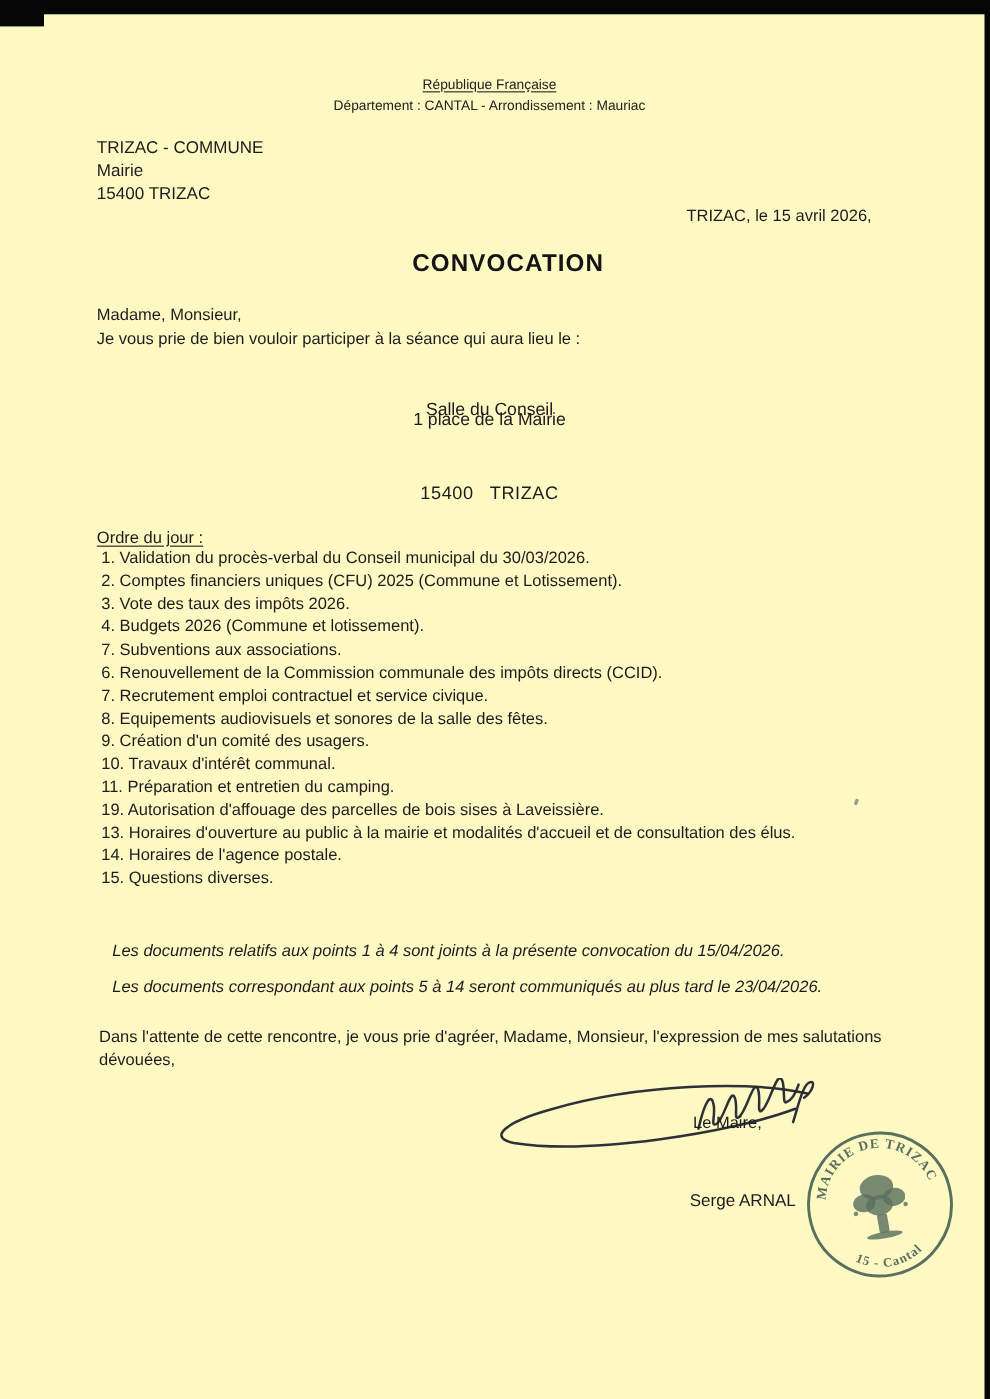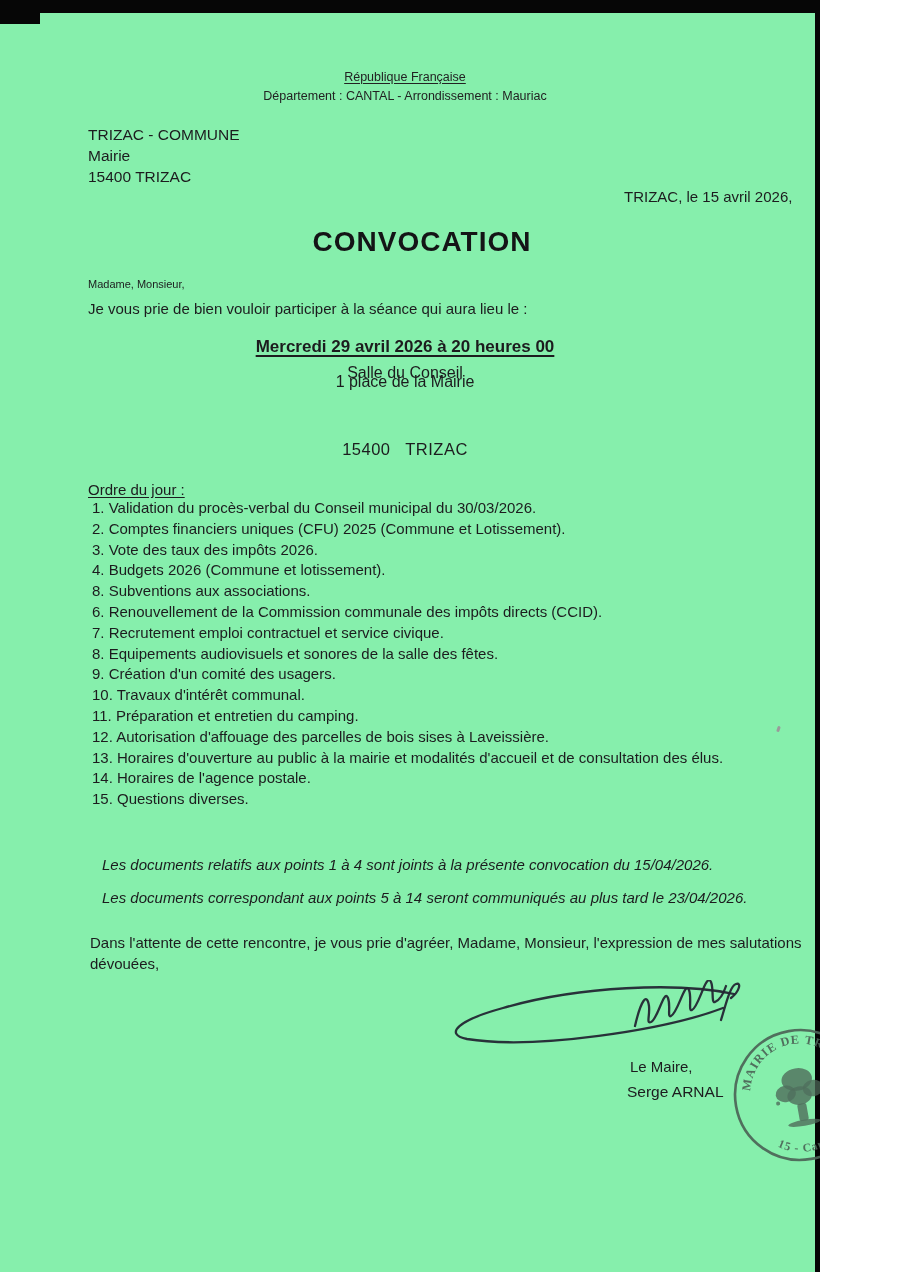--- a/index.html
+++ b/index.html
@@ -1,42 +1,42 @@
 <!DOCTYPE html>
 <html lang="fr"><head>
 <meta charset="utf-8">
 <style>
   html,body{margin:0;padding:0;}
   body{background:#ffffff;}
   .page{
     position:relative;
-    width:820px;height:1272px;
-    background:#86efac;
+    width:900px;height:1272px;
+    background:#fef9c3;
     font-family:"Liberation Sans", sans-serif;
     color:#1c1c1e;
     overflow:hidden;
   }
   
   .scan-top-bar{position:absolute;top:0;left:0;width:900px;height:13px;background:#060606;}
   .scan-top-corner{position:absolute;top:0;left:0;width:40px;height:24px;background:#060606;}
   .scan-right-bar{position:absolute;top:0;right:0;width:5px;height:1272px;background:#060606;}
   .scan-speck{position:absolute;left:777px;top:726px;width:3px;height:6px;background:#9a9a9a;transform:rotate(20deg);border-radius:2px;}
 
   .centered{position:absolute;left:0;right:10px;text-align:center;}
 
   .republic{top:70px;font-size:12.5px;text-decoration:underline;text-underline-offset:2px;color:#222;}
   .dept-line{top:89px;font-size:12.5px;color:#222;}
 
   .sender{position:absolute;left:88px;top:124px;font-size:15.5px;line-height:21px;}
 
   .dateline{position:absolute;left:624px;top:188px;font-size:15px;}
 
-  .doc-title{top:226px;font-size:28px;font-weight:bold;letter-spacing:1px;color:#141416;padding-left:34px;}
+  .doc-title{top:226px;font-size:22px;font-weight:bold;letter-spacing:1px;color:#141416;padding-left:34px;}
 
-  .salutation{position:absolute;left:88px;top:278px;font-size:11px;}
+  .salutation{position:absolute;left:88px;top:278px;font-size:15px;}
   .intro{position:absolute;left:88px;top:300px;font-size:15px;}
 
   .mt-datetime{top:337px;font-size:17px;font-weight:bold;text-decoration:underline;text-decoration-thickness:2px;text-underline-offset:3px;}
   .mt-venue{top:364px;font-size:16px;}
   .mt-address{top:373px;font-size:16px;}
   .mt-city{top:440px;font-size:16.5px;word-spacing:10px;letter-spacing:0.5px;}
 
   .agenda-heading{position:absolute;left:88px;top:481px;font-size:15px;text-decoration:underline;text-underline-offset:2px;}
   .agenda-list{
     position:absolute;left:92px;top:498px;width:742px;
@@ -46,21 +46,21 @@
   .agenda-list li{padding-left:18px;text-indent:-18px;}
 
   .notes{position:absolute;left:90px;top:842px;width:740px;font-size:15px;font-style:italic;line-height:21px;}
   .notes div{margin:12px;}
 
   .closing{position:absolute;left:90px;top:932px;width:748px;font-size:15px;line-height:21px;}
 
   .signature-svg{position:absolute;left:438px;top:980px;width:312px;height:80px;}
   .sig-ink{stroke:#232633;stroke-width:2.3;fill:none;stroke-linecap:round;stroke-linejoin:round;opacity:.95;}
 
-  .signoff-role{position:absolute;left:630px;top:1058px;font-size:15px;}
+  .signoff-role{position:absolute;left:630px;top:1012px;font-size:15px;}
   .signoff-name{position:absolute;left:627px;top:1083px;font-size:15.5px;}
 
   .stamp{position:absolute;left:731px;top:1026px;width:138px;height:138px;opacity:.92;}
   .stamp svg{width:100%;height:100%;}
   .stamp-text{font-family:"Liberation Serif", serif;font-weight:bold;fill:currentColor;}
 </style>
 </head>
 <body>
 
 <div class="page">
@@ -79,40 +79,39 @@
     <div>15400 TRIZAC</div>
   </div>
 
   <div class="dateline">TRIZAC, le 15 avril 2026,</div>
 
   <div class="centered doc-title">CONVOCATION</div>
 
   <div class="salutation">Madame, Monsieur,</div>
   <div class="intro">Je vous prie de bien vouloir participer à la séance qui aura lieu le :</div>
 
-  <div class="centered mt-datetime">Mercredi 29 avril 2026 à 20 heures 00</div>
   <div class="centered mt-venue">Salle du Conseil</div>
   <div class="centered mt-address">1 place de la Mairie</div>
   <div class="centered mt-city">15400 TRIZAC</div>
 
   <div class="agenda-heading">Ordre du jour :</div>
 
   <ul class="agenda-list">
     <li>1. Validation du procès-verbal du Conseil municipal du 30/03/2026.</li>
     <li>2. Comptes financiers uniques (CFU) 2025 (Commune et Lotissement).</li>
     <li>3. Vote des taux des impôts 2026.</li>
     <li>4. Budgets 2026 (Commune et lotissement).</li>
-    <li>8. Subventions aux associations.</li>
+    <li>7. Subventions aux associations.</li>
     <li>6. Renouvellement de la Commission communale des impôts directs (CCID).</li>
     <li>7. Recrutement emploi contractuel et service civique.</li>
     <li>8. Equipements audiovisuels et sonores de la salle des fêtes.</li>
     <li>9. Création d'un comité des usagers.</li>
     <li>10. Travaux d'intérêt communal.</li>
     <li>11. Préparation et entretien du camping.</li>
-    <li>12. Autorisation d'affouage des parcelles de bois sises à Laveissière.</li>
+    <li>19. Autorisation d'affouage des parcelles de bois sises à Laveissière.</li>
     <li>13. Horaires d'ouverture au public à la mairie et modalités d'accueil et de consultation des élus.</li>
     <li>14. Horaires de l'agence postale.</li>
     <li>15. Questions diverses.</li>
   </ul>
 
   <div class="notes">
     <div>Les documents relatifs aux points 1 à 4 sont joints à la présente convocation du 15/04/2026.</div>
     <div>Les documents correspondant aux points 5 à 14 seront communiqués au plus tard le 23/04/2026.</div>
   </div>
 

